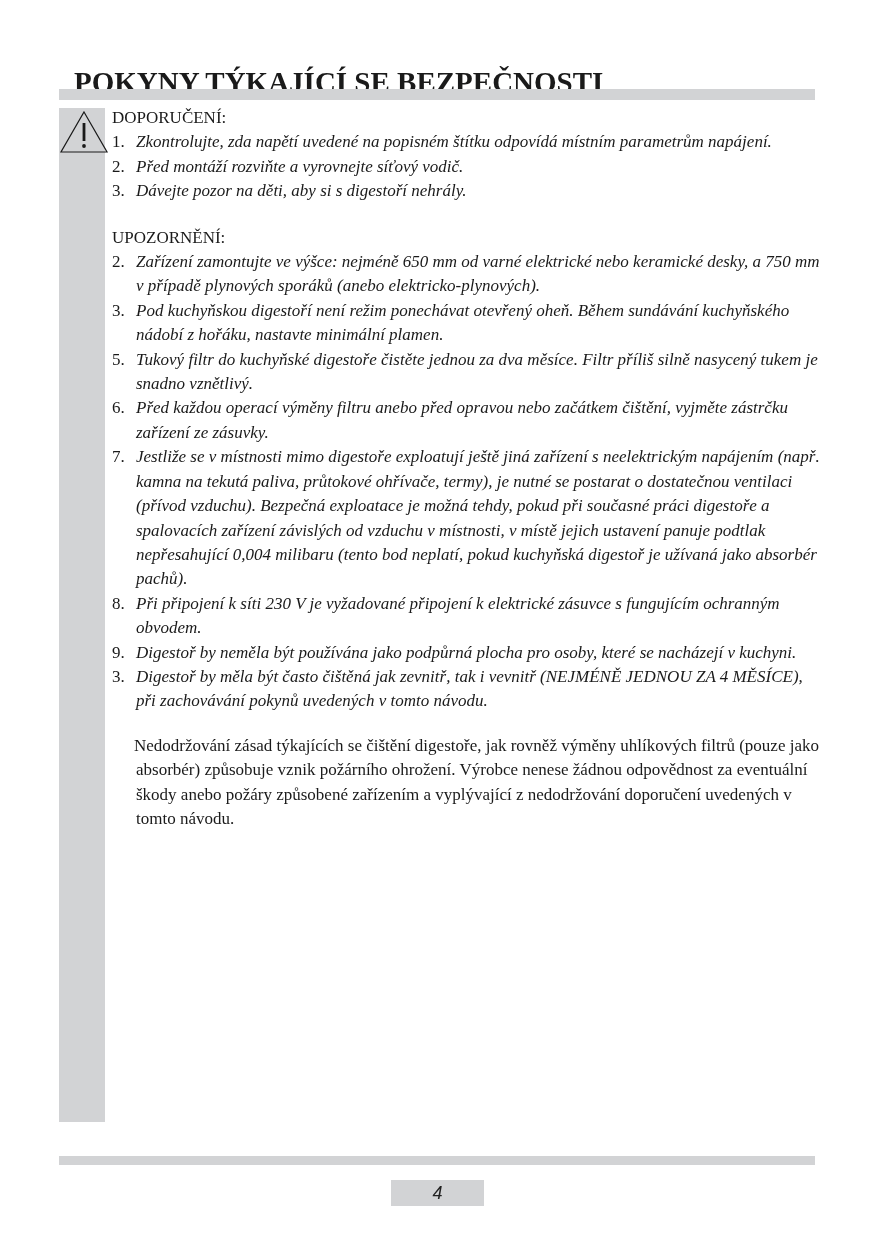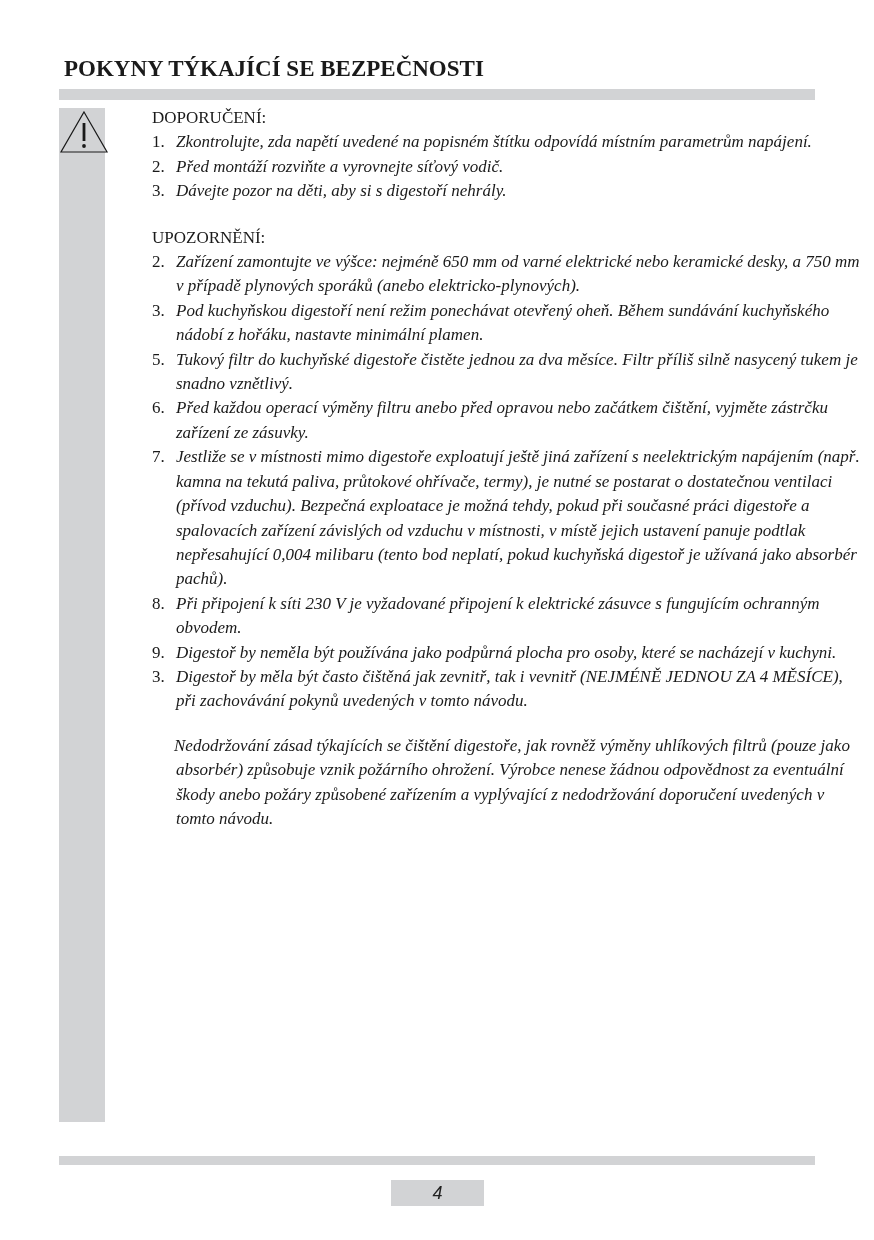--- a/index.html
+++ b/index.html
@@ -1,29 +1,29 @@
 <!DOCTYPE html>
 <html><head>
 <meta charset="utf-8">
 <style>
   html, body { margin:0; padding:0; background:#ffffff; }
   body { width:874px; height:1240px; position:relative; overflow:hidden; font-family:"Liberation Serif", serif; color:#1a1a1a; }
-  .title { position:absolute; left:60px; top:52px; font-size:23px; font-weight:bold; letter-spacing:0px; margin:4px;text-align:center; }
+  .title { position:absolute; left:60px; top:52px; font-size:29px; font-weight:bold; letter-spacing:0px; margin:14px;text-align:center; }
   .top-rule { position:absolute; left:59px; top:89px; width:756px; height:11px; background:#d2d3d5; }
   .side-bar { position:absolute; left:59px; top:108px; width:46px; height:1014px; background:#d2d3d5; }
   .warn-icon { position:absolute; left:59px; top:110px; width:50px; height:44px; }
-  .content { position:absolute; left:112px; top:106px; width:710px; font-size:17px; line-height:24.4px;margin-left:40px; }
+  .content { position:absolute; left:112px; top:106px; width:710px; font-size:17px; line-height:24.4px; }
   .section-head { font-weight:normal; margin:0; font-size:17px; }
   ol { list-style:none; margin:0; padding:0; }
   li { position:relative; padding-left:24px; text-indent:-24px; margin:0; }
   li .num { display:inline-block; width:24px; text-indent:0; }
   li .txt { padding-left:0;font-style:italic; }
   .gap { height:22px; }
   .gap2 { height:20px; }
-  .note { padding-left:24px; text-indent:-2px;font-style:italic; }
+  .note { padding-left:24px; text-indent:-2px; }
   .bottom-rule { position:absolute; left:59px; top:1156px; width:756px; height:9px; background:#d2d3d5; }
   .page-num { position:absolute; left:391px; top:1180px; width:93px; height:26px; background:#d2d3d5; text-align:center; font-family:"Liberation Sans", sans-serif; font-style:italic; font-size:18px; line-height:26px; color:#222; }
 </style>
 </head>
 <body>
 
 <h1 class="title">POKYNY TÝKAJÍCÍ SE BEZPEČNOSTI</h1>
 <div class="top-rule"></div>
 <div class="side-bar"></div>
 

